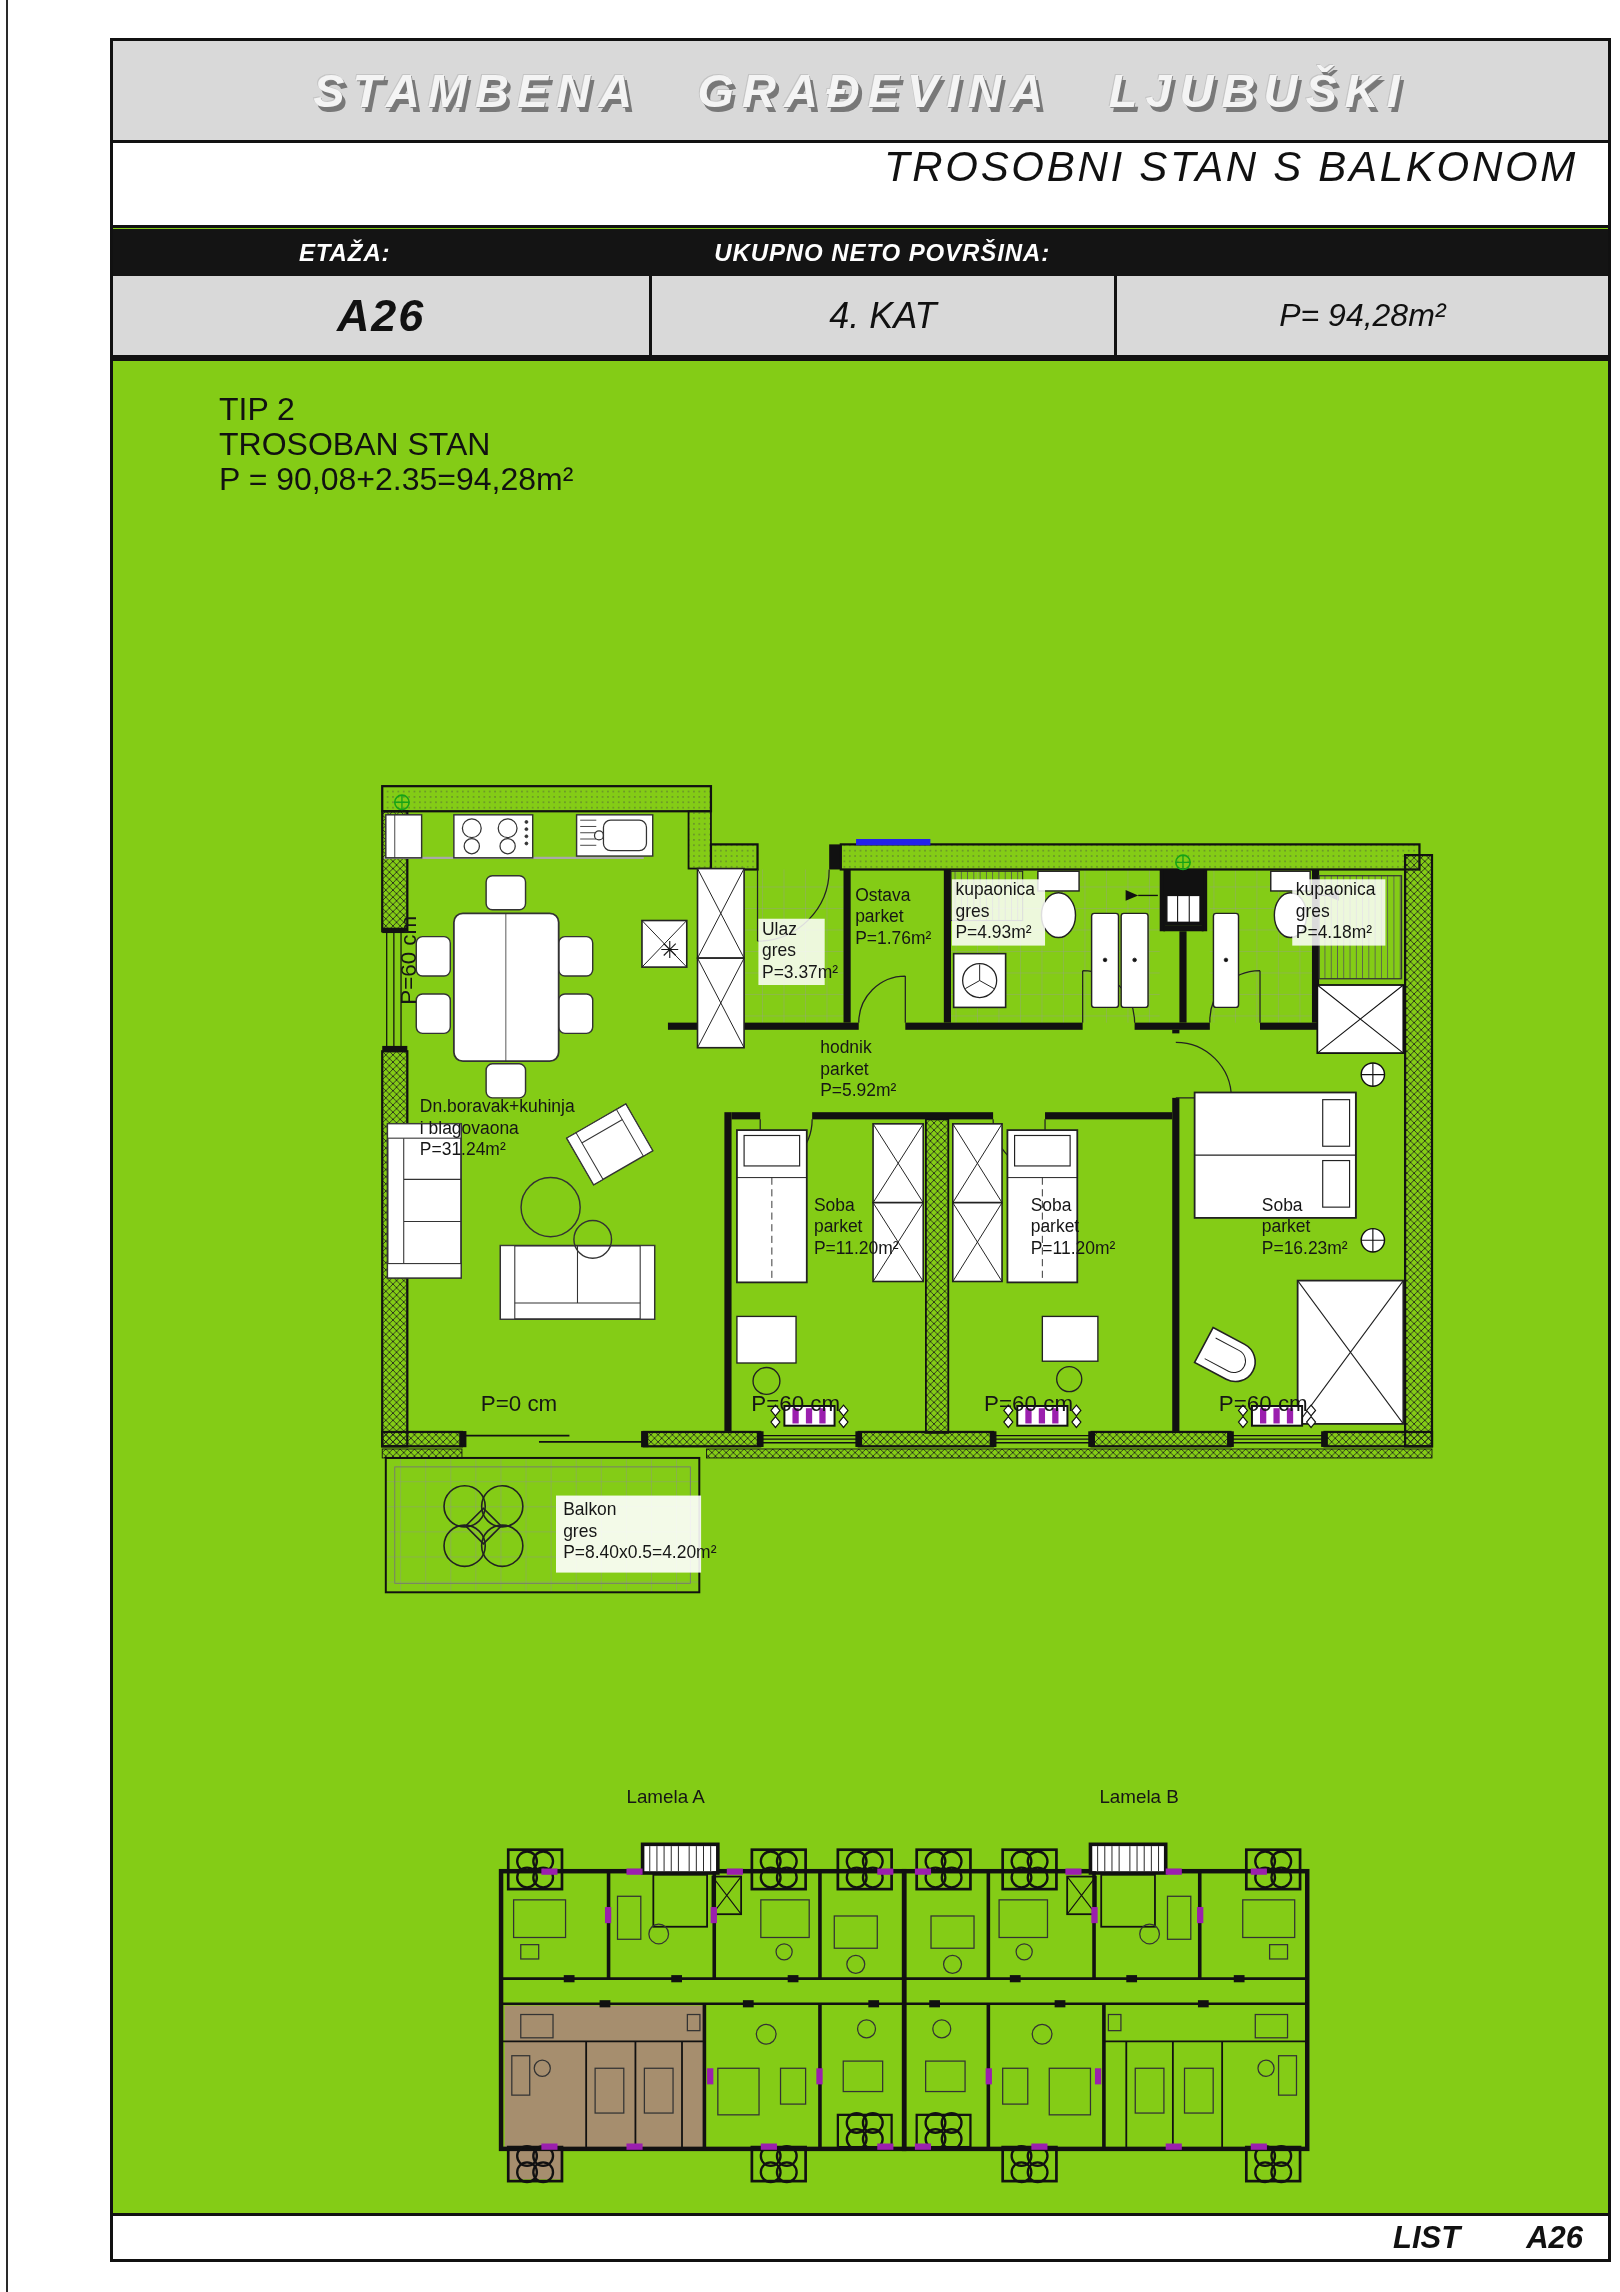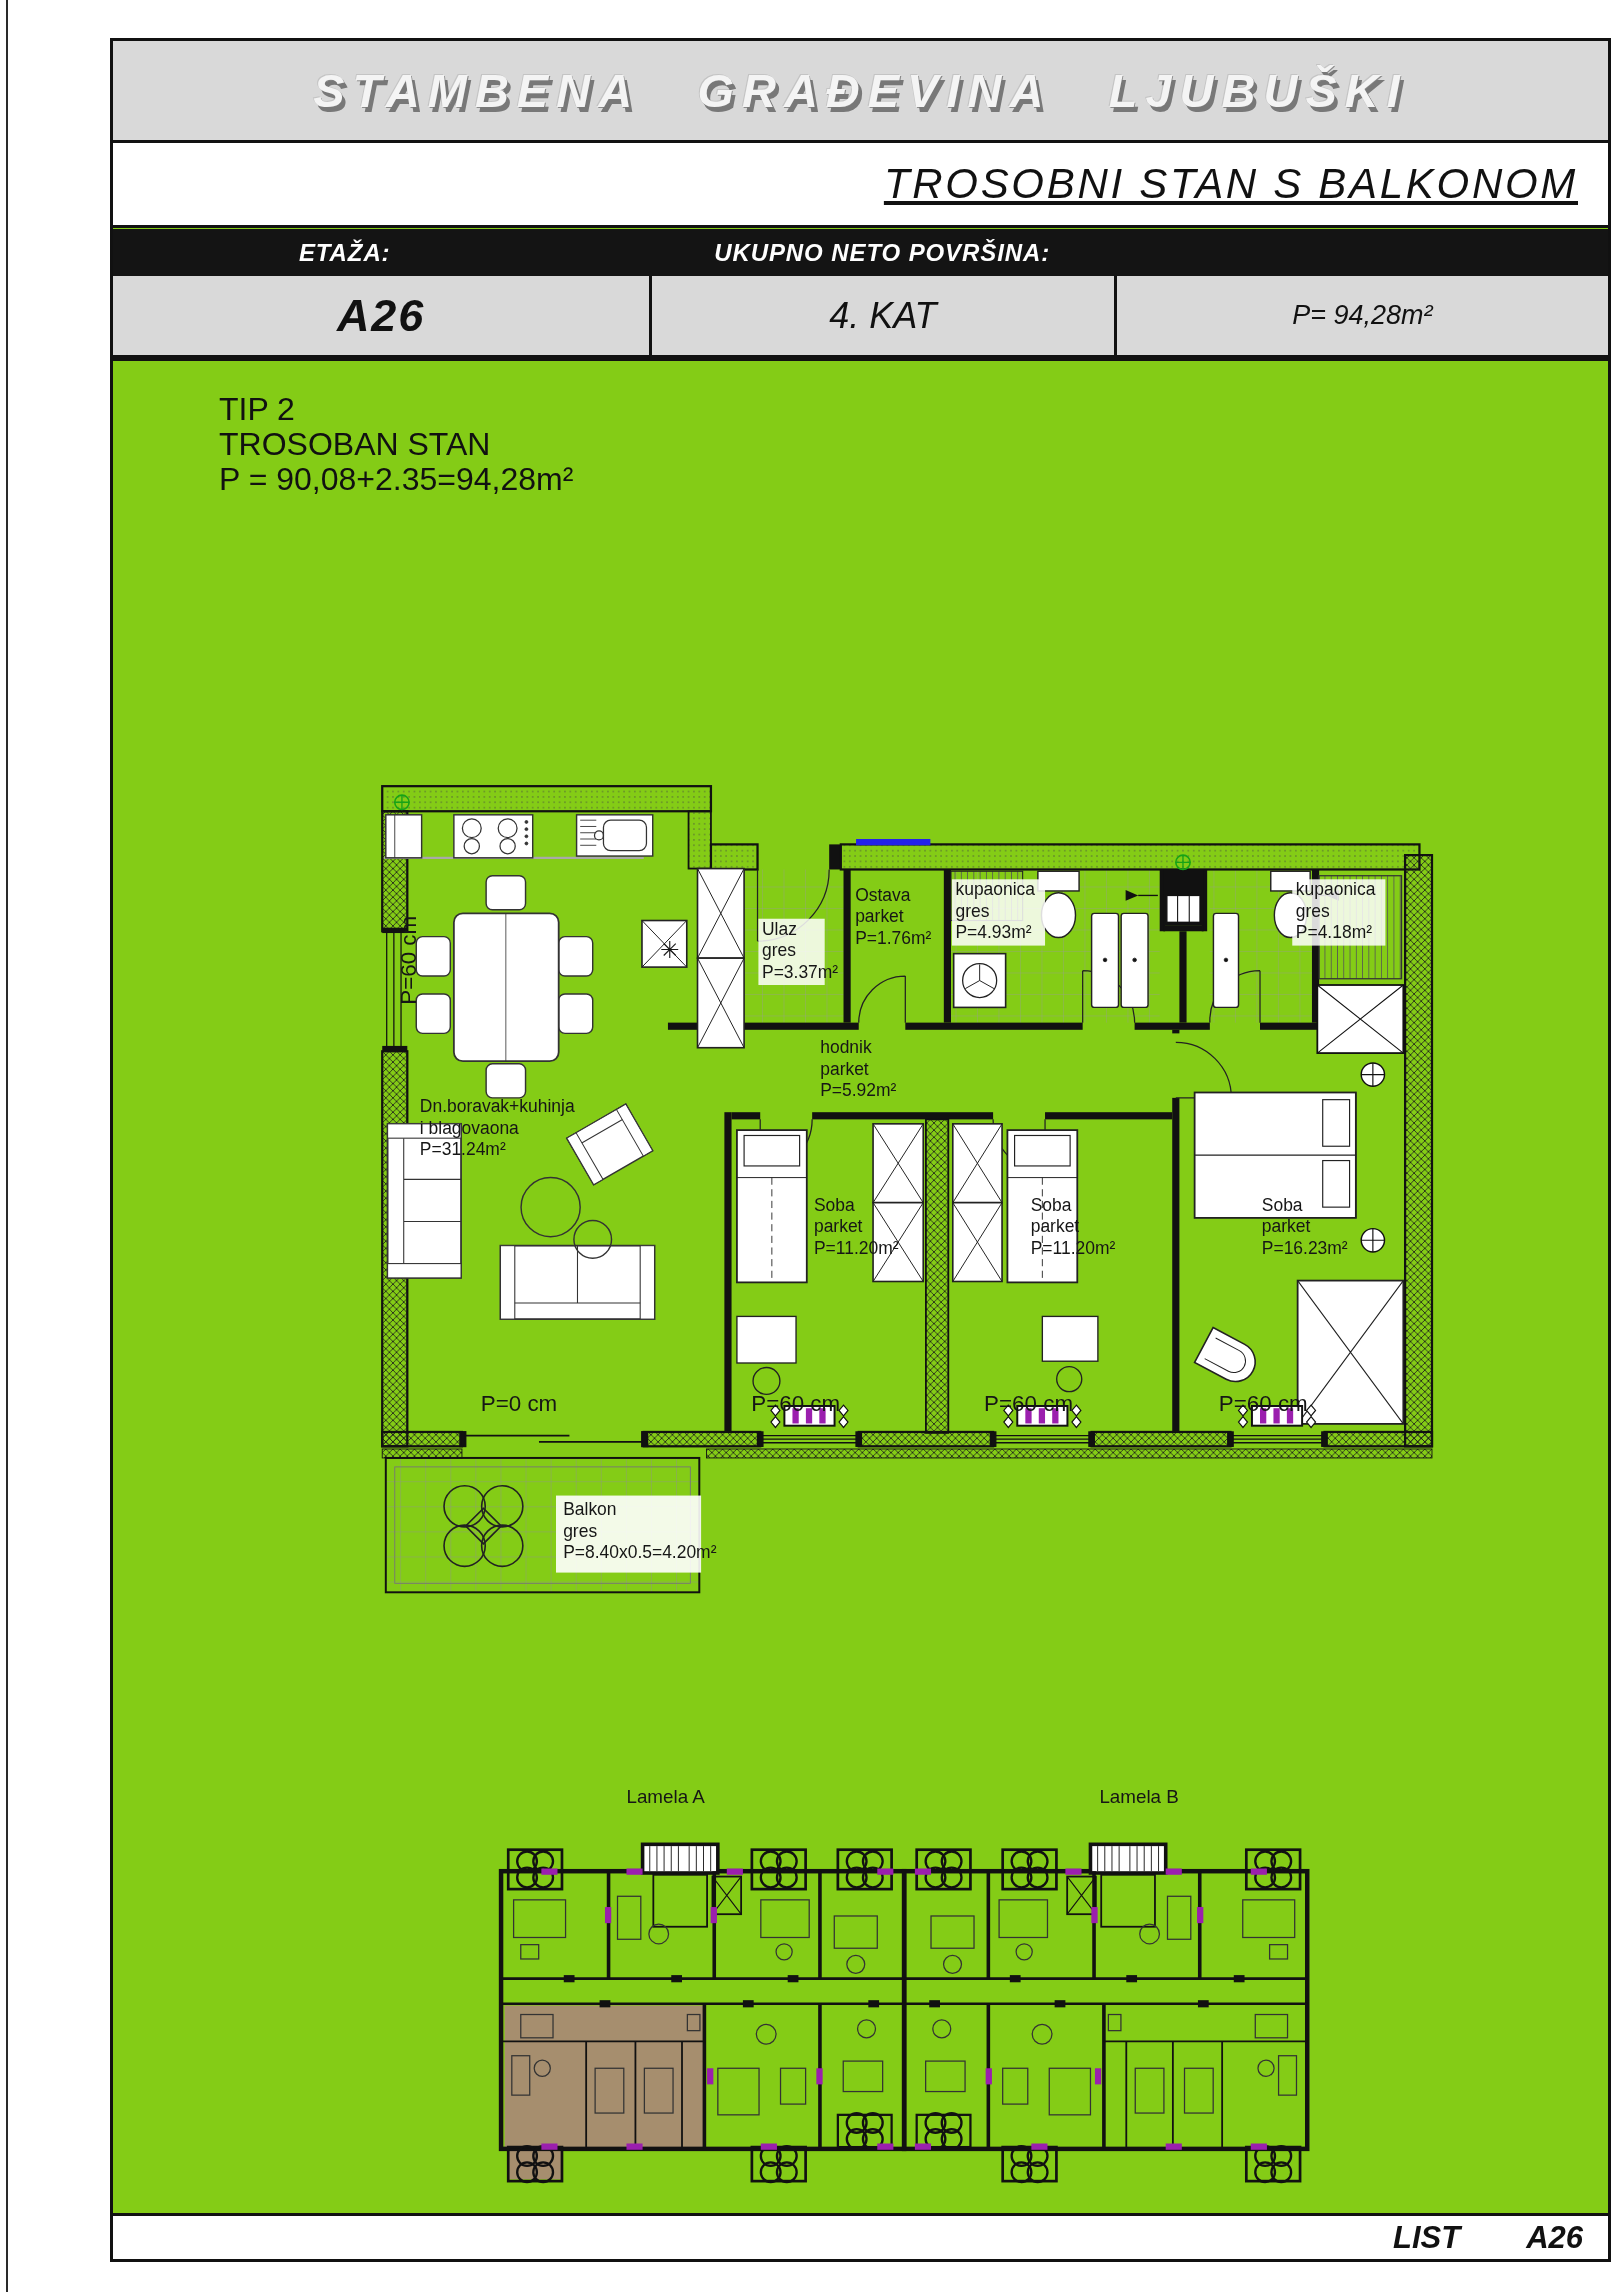--- a/index.html
+++ b/index.html
@@ -16,38 +16,38 @@
     position:absolute;left:0;top:0;right:0;height:99px;background:#d9d9d9;
     border-bottom:3.6px solid #111;display:flex;align-items:center;justify-content:center;
   }
   .title-bar .t{
     font-size:47px;font-weight:bold;font-style:italic;letter-spacing:8px;word-spacing:38px;
     color:#f4f4f4;text-shadow:3.6px 4.5px 0 #787878,-0.9px -0.9px 0 #c4c4c4,0.9px 0.9px 0 #8a8a8a;
     white-space:nowrap;
   }
   .subtitle-row{
     position:absolute;left:0;top:102px;right:0;height:82px;background:#fff;
-    border-bottom:3.6px solid #111;display:flex;align-items:center;justify-content:flex-end;text-decoration:underline;
+    border-bottom:3.6px solid #111;display:flex;justify-content:flex-end;
   }
   .subtitle-row .t{font-size:42px;font-style:italic;letter-spacing:2.7px;padding-right:30px;white-space:nowrap;}
   .spec-header{
     position:absolute;left:0;top:188px;right:0;height:47px;background:#141414;color:#fff;
     display:flex;align-items:center;font-style:italic;font-weight:bold;font-size:24px;letter-spacing:0.9px;
   }
   .spec-header .c1{width:36%;text-align:left;padding-left:30px;box-sizing:border-box;}
   .spec-header .c2{width:31%;text-align:center;}
   .spec-header .c3{width:33%;text-align:right;padding-right:19.7px;box-sizing:border-box;}
   .spec-values{
     position:absolute;left:0;top:235px;right:0;height:79px;background:#d9d9d9;
     border-bottom:6.3px solid #111;display:flex;align-items:stretch;font-style:italic;
   }
   .spec-values .cell{display:flex;align-items:center;justify-content:center;}
   .spec-values .v1{width:36%;font-size:45px;font-weight:bold;letter-spacing:1.8px;}
   .spec-values .v2{width:31%;font-size:36px;border-left:3.6px solid #111;}
-  .spec-values .v3{width:33%;font-size:27px;border-left:3.6px solid #111;}
+  .spec-values .v3{width:33%;font-size:32px;border-left:3.6px solid #111;}
   .info-block{position:absolute;left:106px;top:351px;font-size:32px;line-height:35px;}
   .plan-wrap{position:absolute;left:262px;top:738px;width:1066px;height:833px;}
   .overview-wrap{position:absolute;left:379px;top:1746px;width:887px;height:421px;}
   .footer-bar{
     position:absolute;left:0;right:0;bottom:0;height:43px;border-top:3.6px solid #111;background:#fff;
     font-style:italic;font-weight:bold;font-size:31px;
   }
   .footer-bar .scale{position:absolute;left:0;right:0;text-align:center;top:3.6px;word-spacing:12.5px;}
   .footer-bar .sheet{position:absolute;right:25px;top:3.6px;display:flex;gap:66px;}
   svg text{font-family:"Liberation Sans",sans-serif;fill:#161616;}

